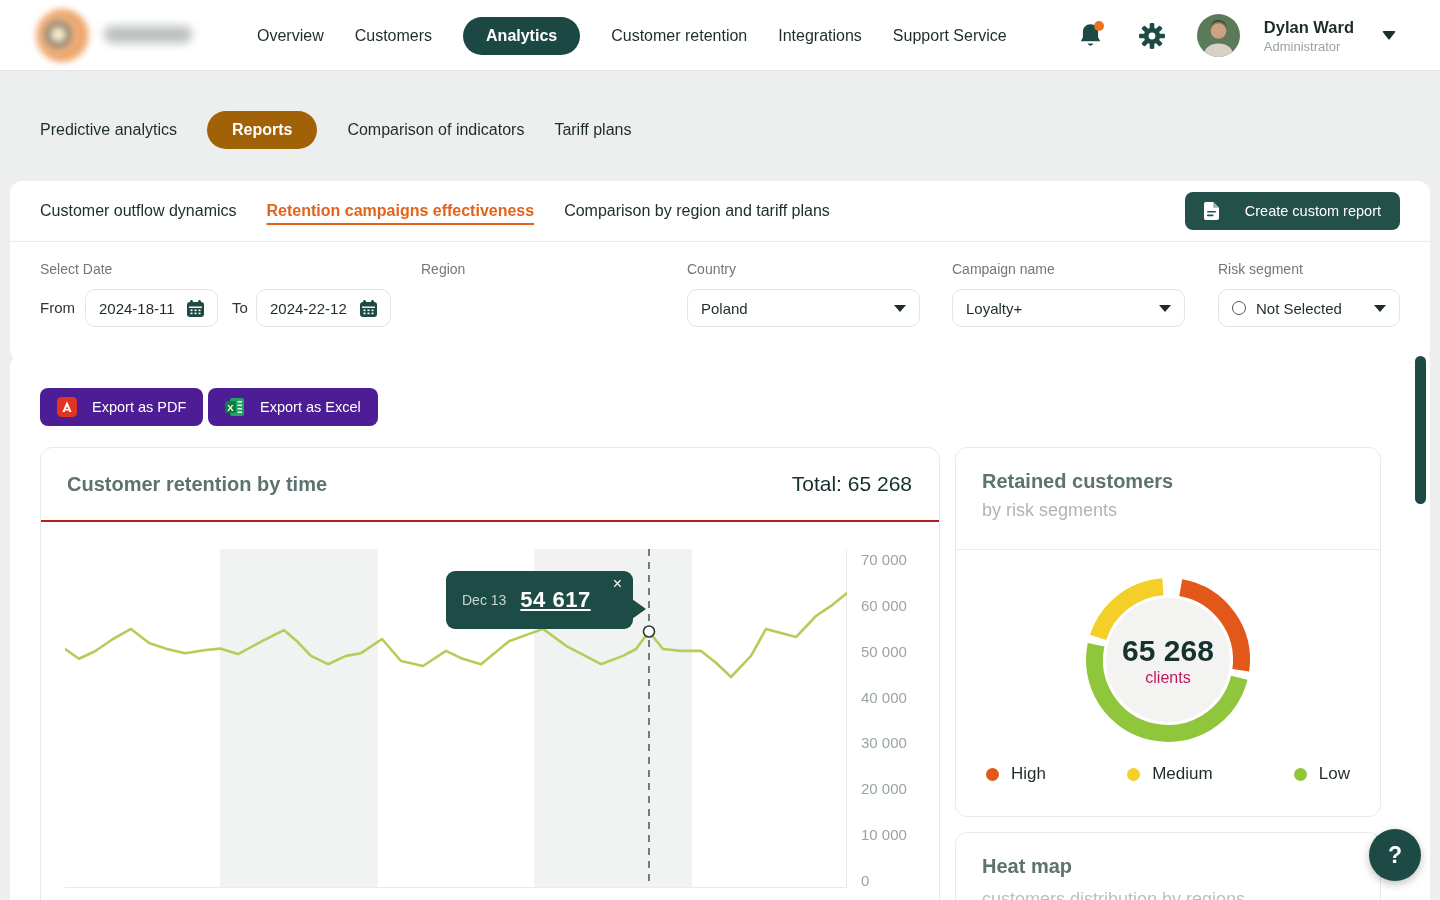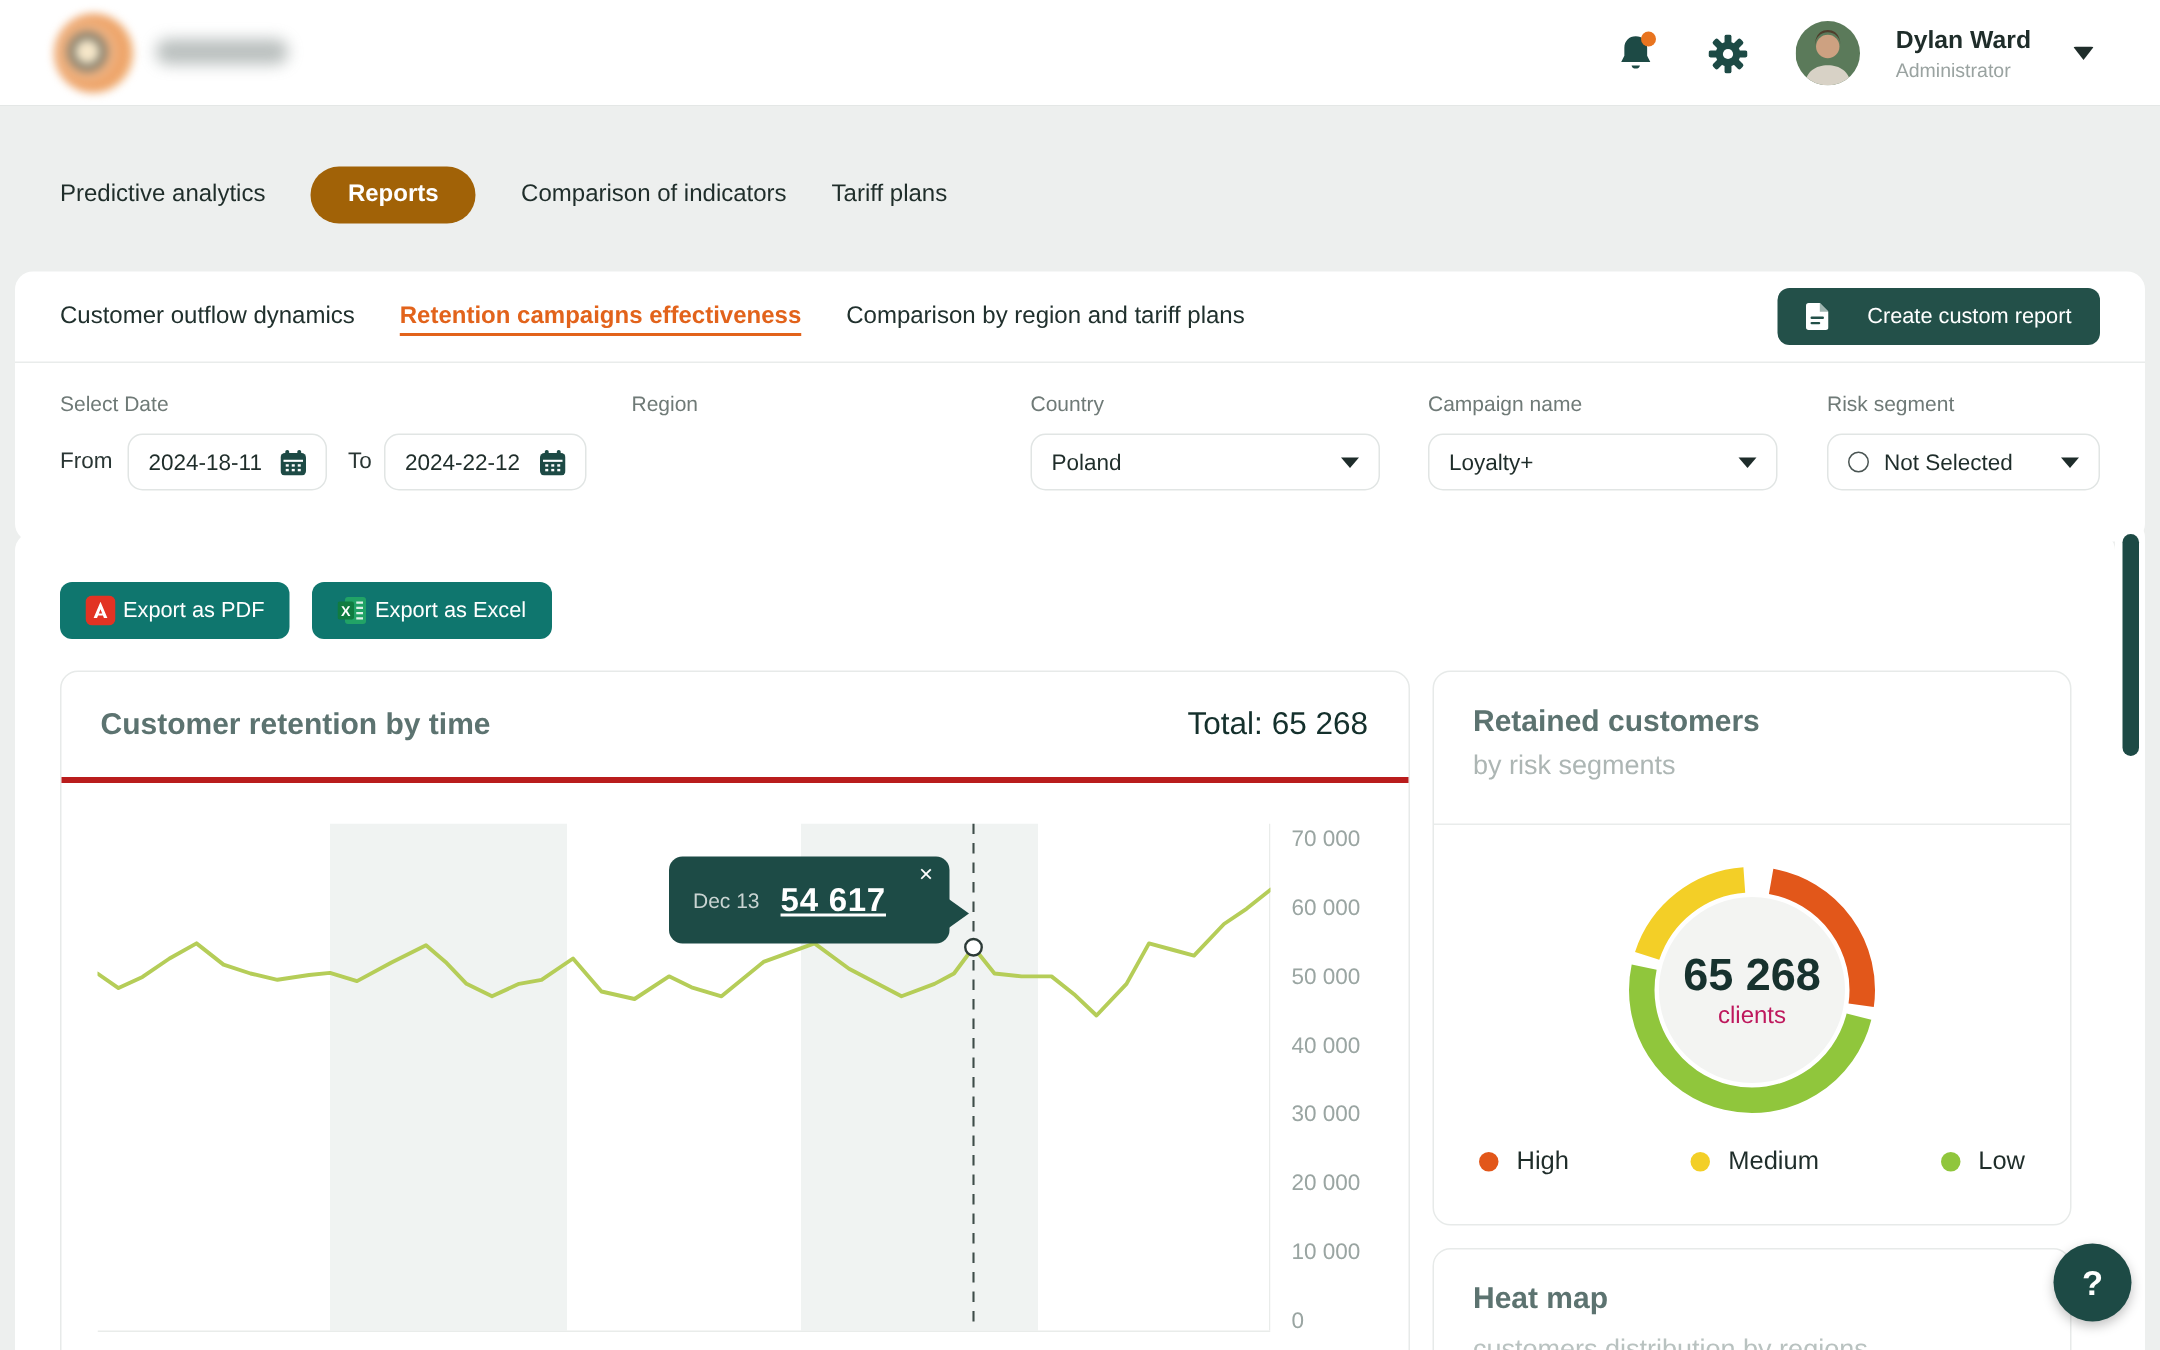--- a/index.html
+++ b/index.html
@@ -52,25 +52,25 @@
   .f-inline { position:absolute; top:118px; font-size:15px; color:#2a3634; }
   .control { position:absolute; top:108px; height:38px; background:#ffffff; border:1px solid #e1e5e4; border-radius:10px;
              display:flex; align-items:center; padding:0 13px; font-size:15px; color:#1f2d2a; cursor:pointer; }
   .control .grow { flex:1; }
   .caret { width:0; height:0; border-left:6px solid transparent; border-right:6px solid transparent;
            border-top:7px solid #1e2c2a; margin-left:10px; }
   .ring-icon { width:14px; height:14px; border:1.6px solid #4a5553; border-radius:50%; margin-right:10px; flex:0 0 auto; }
 
   
   .maincard { position:absolute; left:10px; top:355px; width:1400px; height:560px; background:#ffffff; border-radius:12px; }
-  .export-btn { position:absolute; top:33px; height:38px; background:#0f766e; color:#ffffff; border:none; border-radius:8px;
-                font-size:14.5px; display:flex; align-items:center; gap:5px; padding:0 17px; cursor:pointer; font-family:inherit; }
+  .export-btn { position:absolute; top:33px; height:38px; background:#4c1d95; color:#ffffff; border:none; border-radius:8px;
+                font-size:14.5px; display:flex; align-items:center; gap:15px; padding:0 17px; cursor:pointer; font-family:inherit; }
 
   .chart-card { position:absolute; left:30px; top:92px; width:900px; height:470px; border:1px solid #e7eae9; border-radius:12px; background:#fff; }
-  .chart-head { position:absolute; left:0; top:0; width:100%; height:74px; border-bottom:4px solid #b91c1c;
+  .chart-head { position:absolute; left:0; top:0; width:100%; height:74px; border-bottom:2px solid #b91c1c;
                 display:flex; align-items:center; justify-content:space-between; padding:0 27px 0 26px; }
   .chart-title { font-size:20px; font-weight:700; color:#5c7370; }
   .chart-total { font-size:21px; font-weight:400; color:#14302c; white-space:nowrap; }
   #line-plot { position:absolute; left:24px; top:101px; }
   #y-axis { position:absolute; left:820px; top:101px; width:70px; height:344px; }
   #y-axis span { position:absolute; left:0; font-size:15px; color:#9aa5a2; white-space:nowrap; }
 
   .tooltip { position:absolute; left:405px; top:123px; width:187px; height:58px; background:#1d4b46; border-radius:9px; z-index:3;
              display:flex; align-items:center; padding:0 16px; gap:14px; }
   .tt-date { font-size:14px; color:#c9d4d2; }
@@ -104,20 +104,28 @@
               color:#ffffff; font-size:23px; font-weight:700; display:flex; align-items:center; justify-content:center;
               cursor:pointer; box-shadow:0 3px 8px rgba(0,0,0,.25); z-index:6; }
 </style>
 </head>
 <body>
 
 <div class="topbar">
   <div class="logo-circle"></div>
   <div class="logo-textblur"></div>
 
+  <div class="mainnav">
+    <span class="nav-item">Overview</span>
+    <span class="nav-item">Customers</span>
+    <span class="nav-item active">Analytics</span>
+    <span class="nav-item">Customer retention</span>
+    <span class="nav-item">Integrations</span>
+    <span class="nav-item">Support Service</span>
+  </div>
 
   <div class="top-right">
     <span class="bell-wrap">
       <svg width="25" height="27" viewBox="0 0 25 27">
         <path fill="#1d4a45" d="M12.5 2.2c-4.4 0-7.6 3.2-7.6 7.6v5.4l-2.1 4.1h19.4l-2.1-4.1V9.8c0-4.4-3.2-7.6-7.6-7.6z"></path>
         <path fill="#1d4a45" d="M9.7 21.6a2.9 2.9 0 0 0 5.6 0z"></path>
       </svg>
       <span class="bell-dot"></span>
     </span>
     <span class="gear-wrap">

